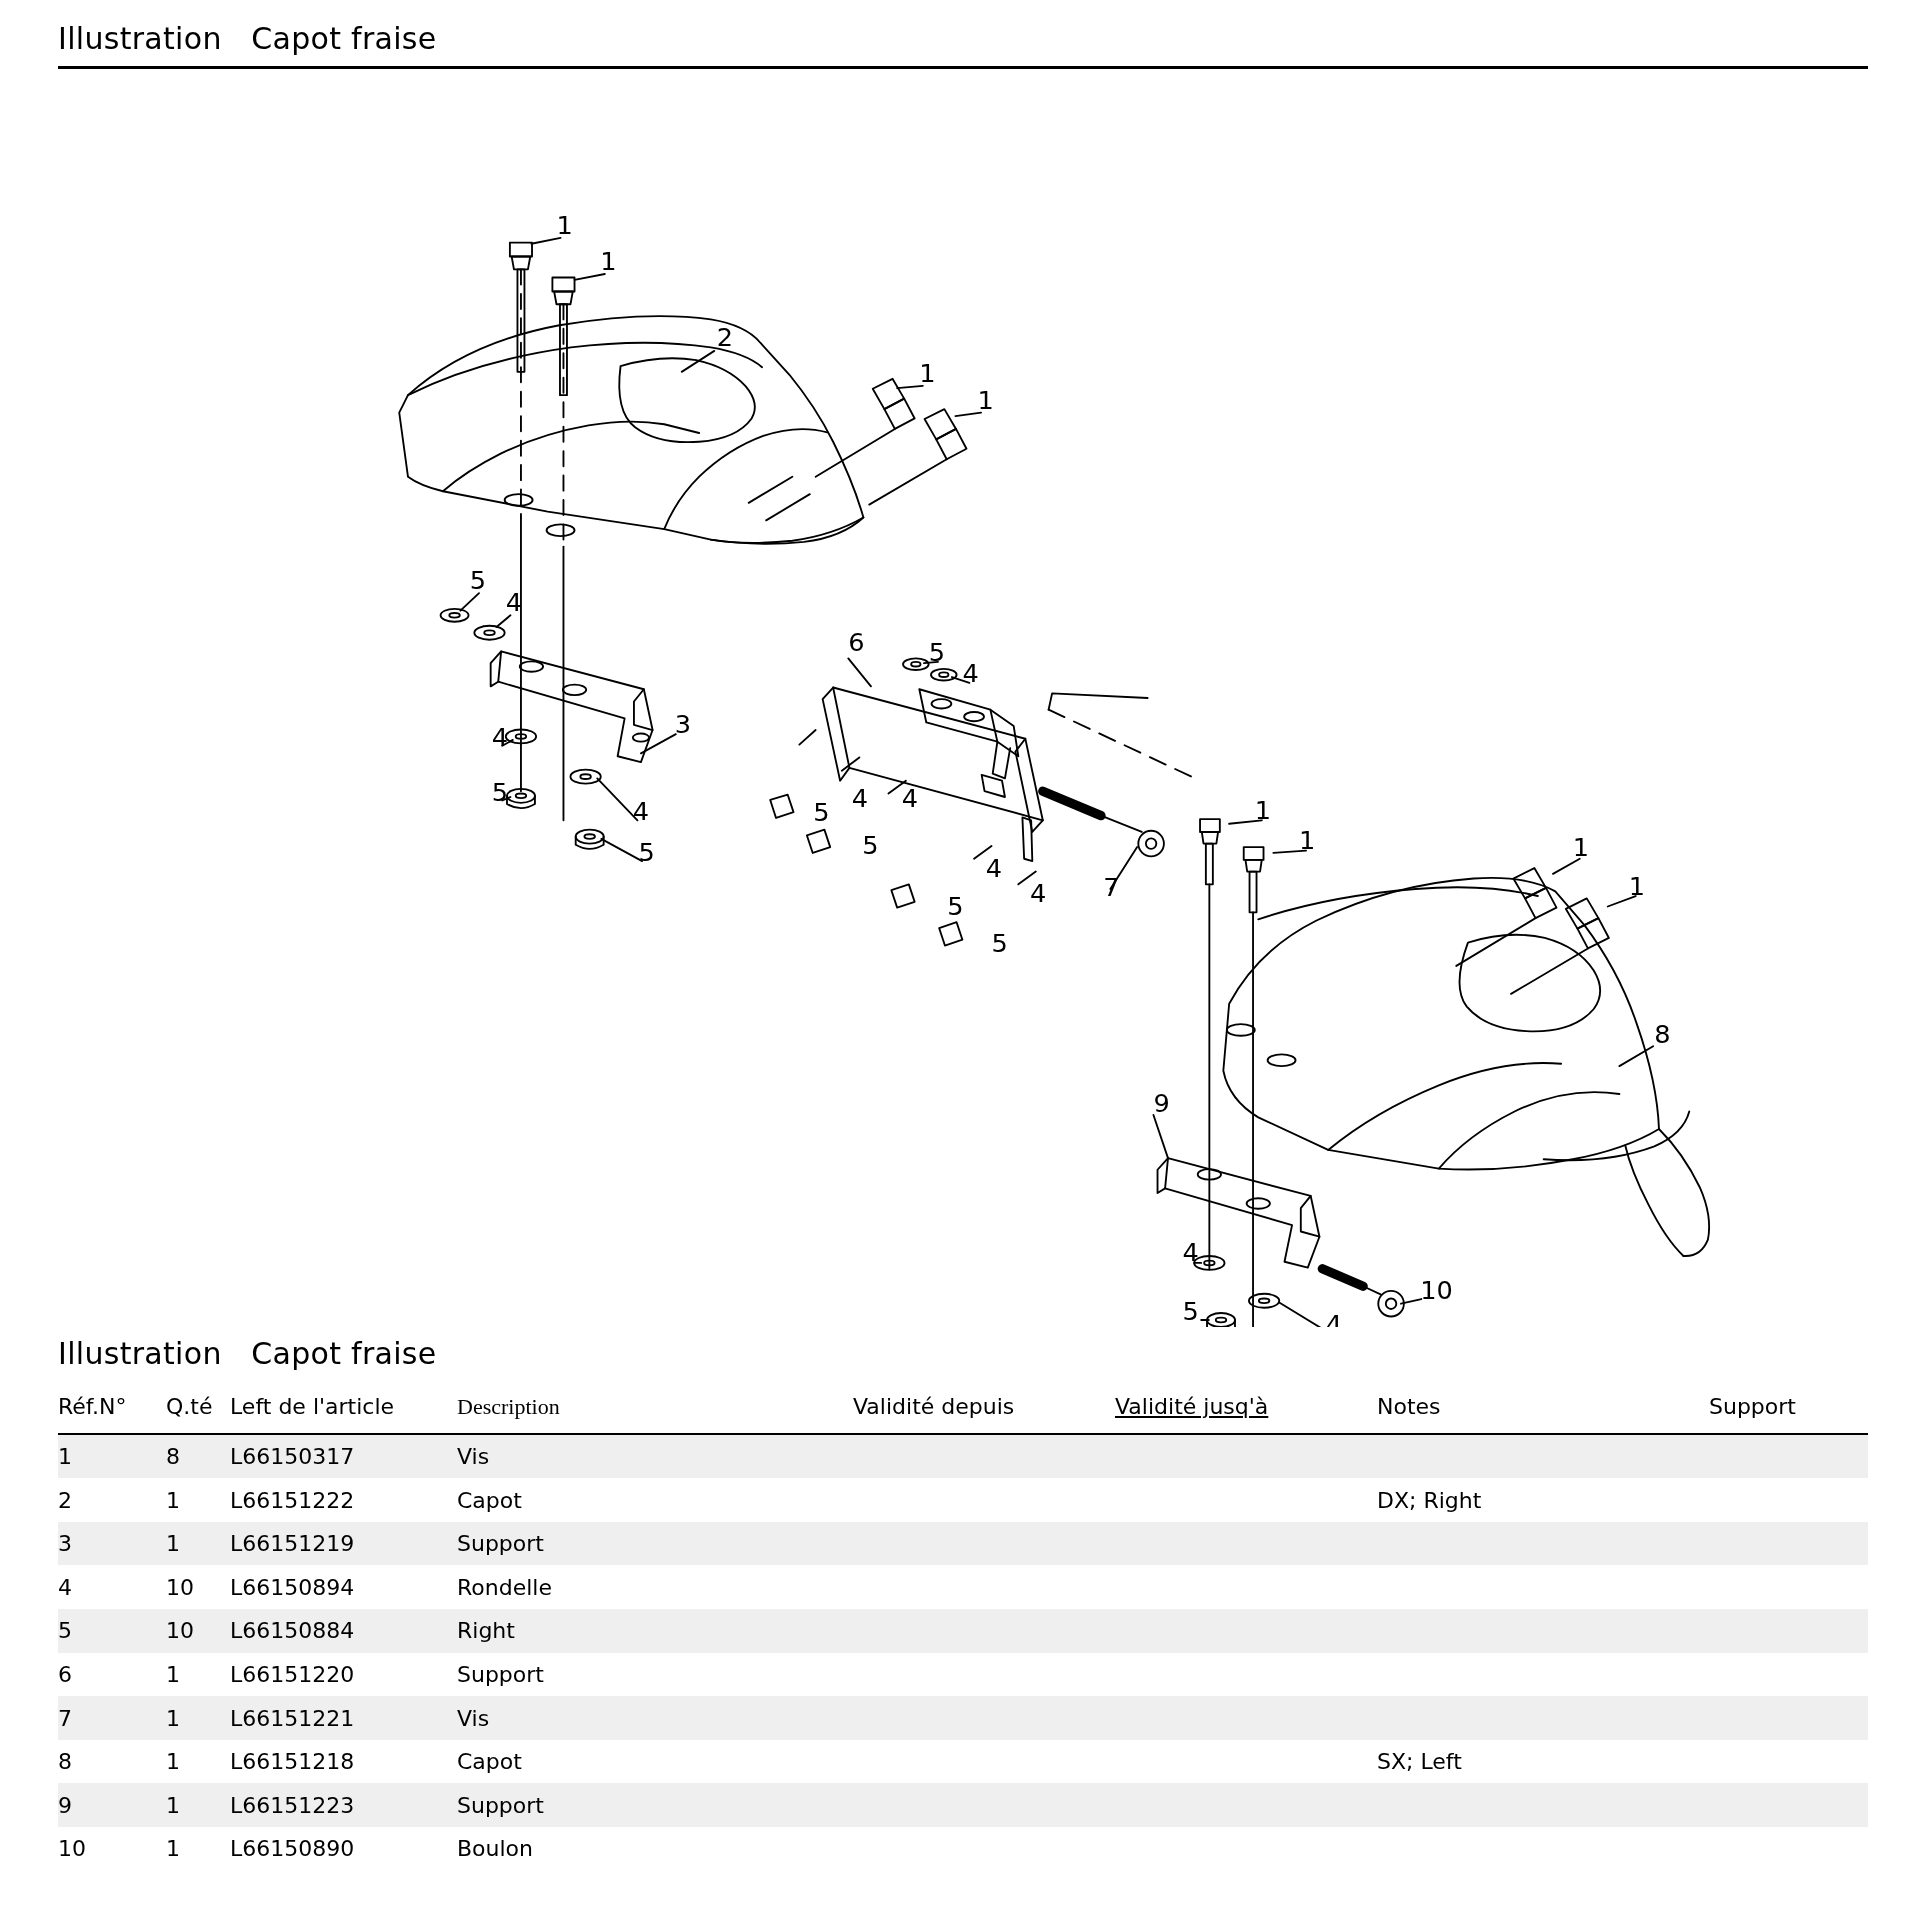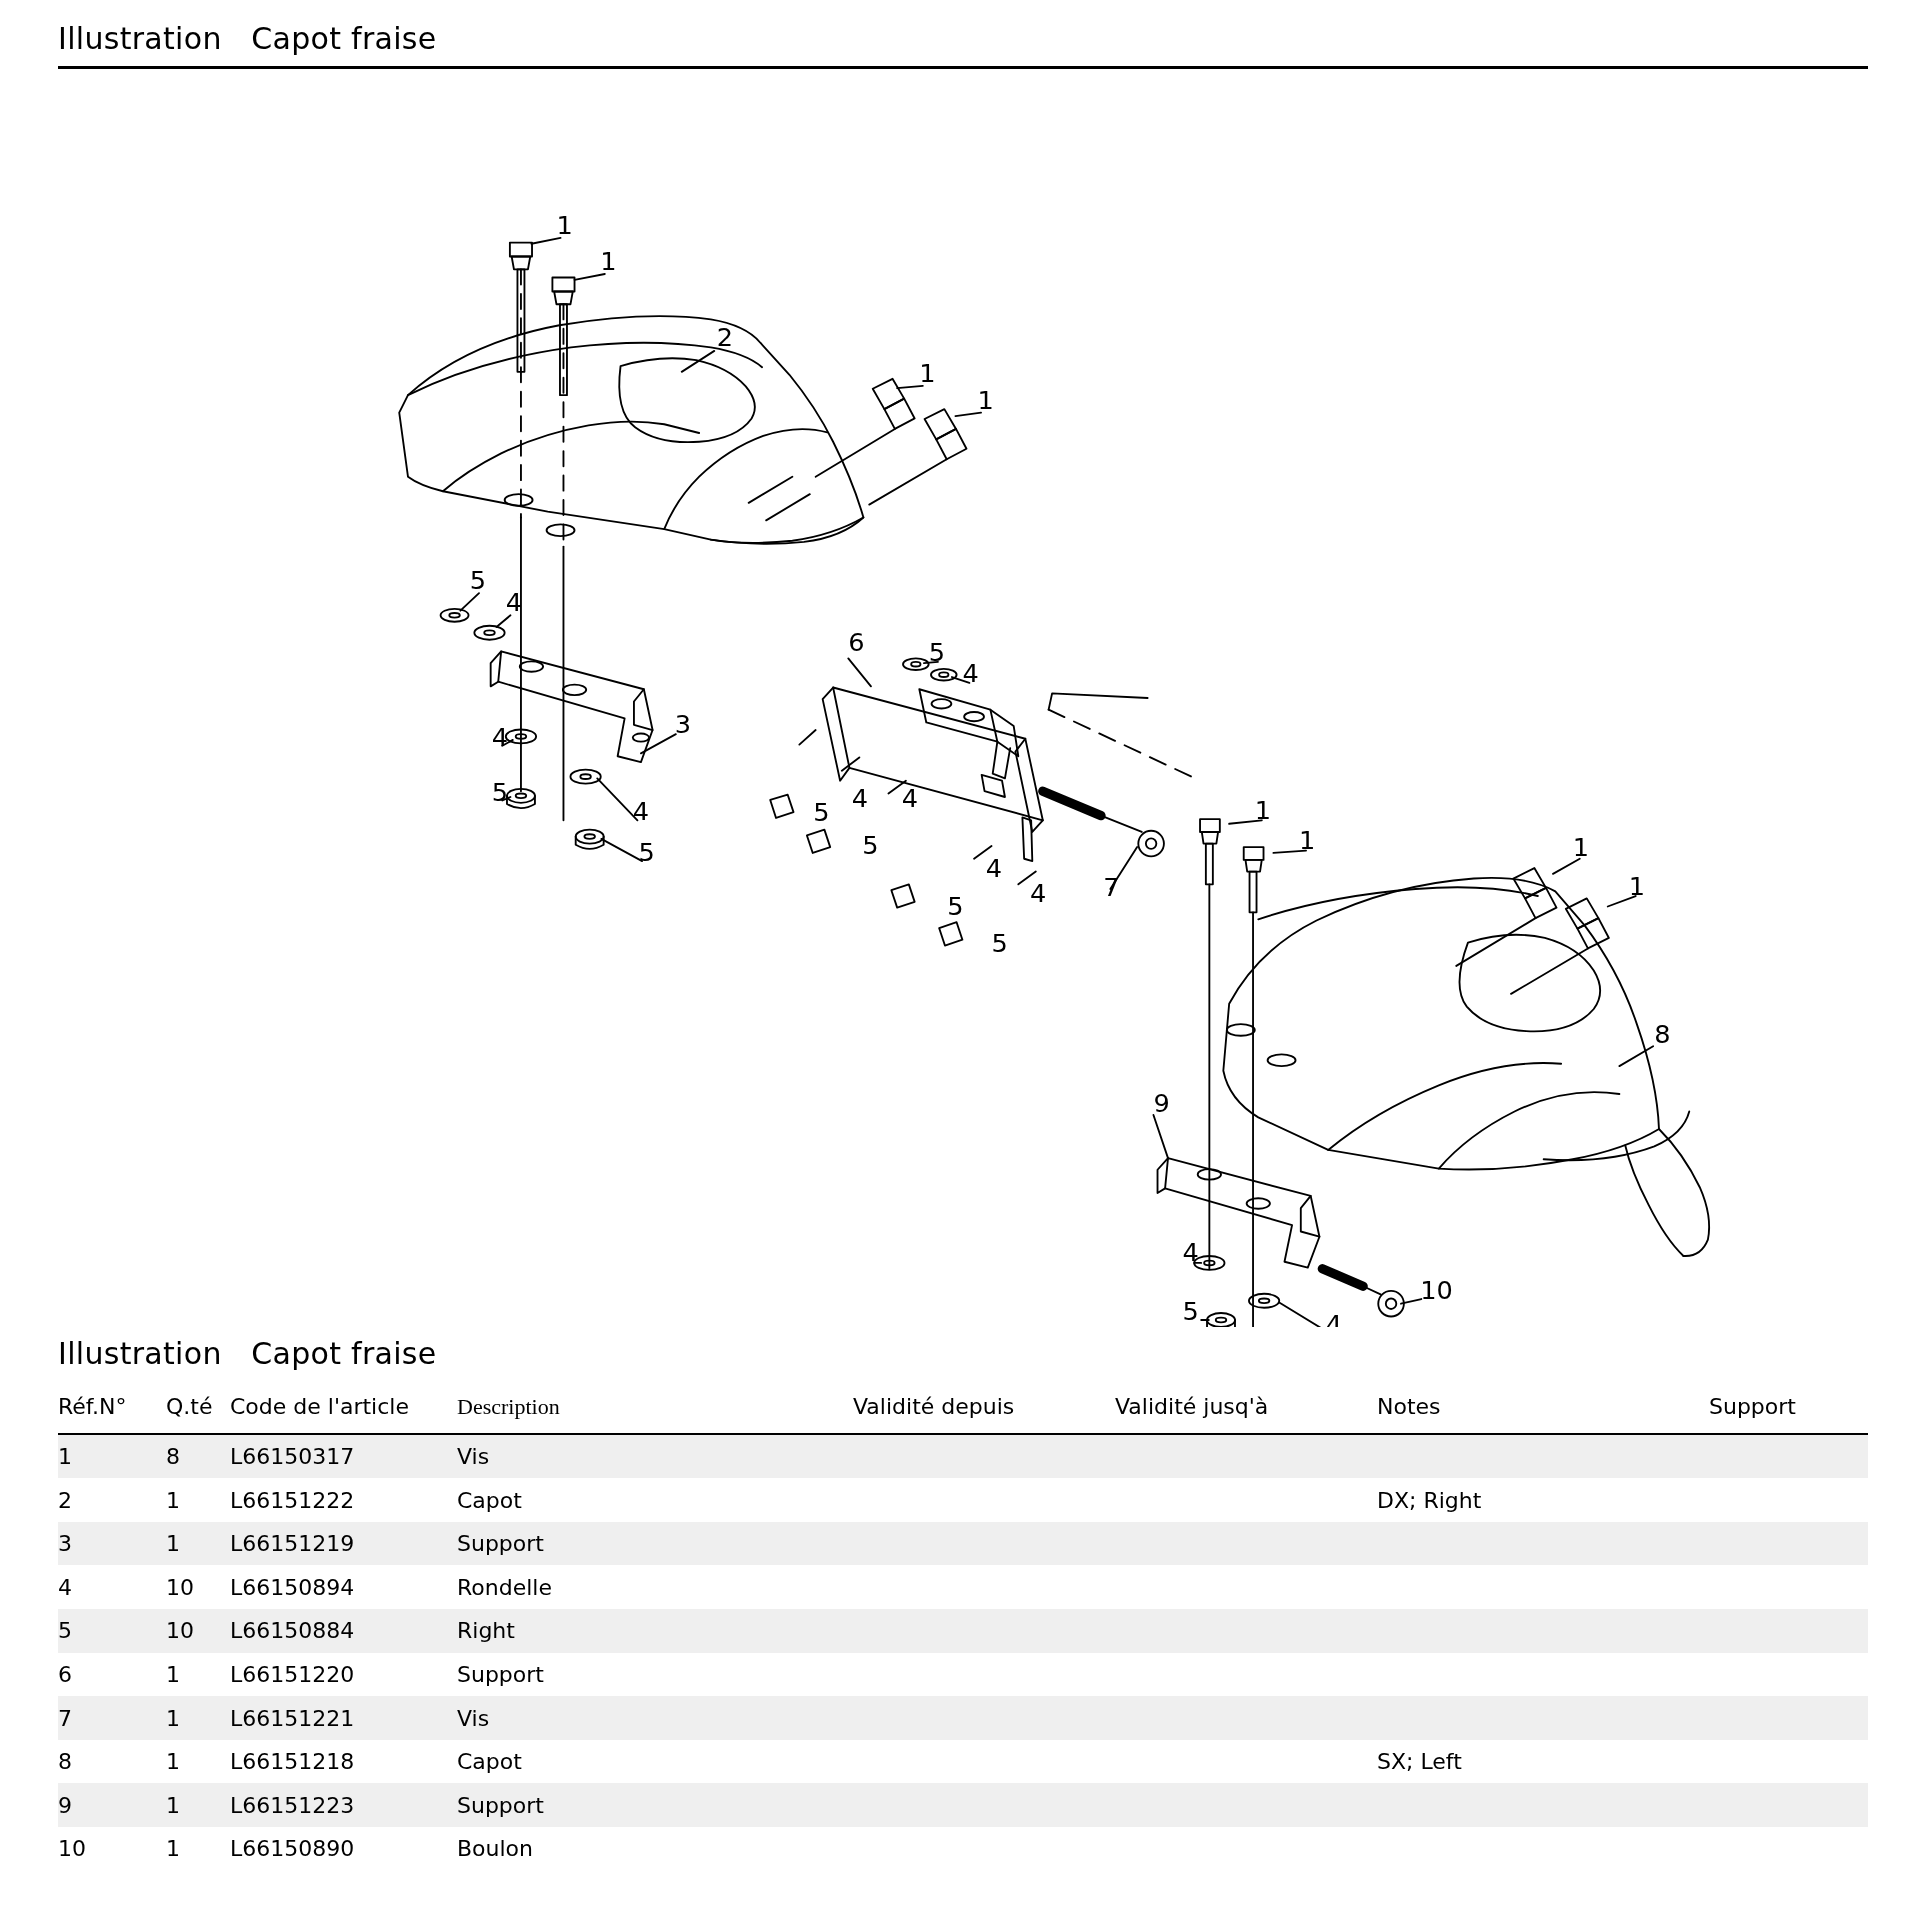--- a/index.html
+++ b/index.html
@@ -84,21 +84,21 @@
   }
   table.parts tbody tr.alt td {
     background: #efefef;
   }
   
   .col-ref   { width: 108px; }
   .col-qte   { width: 64px; }
   .col-code  { width: 227px; }
   .col-desc  { width: 396px; font-family: Liberation Serif, serif; }
   .col-from  { width: 262px; }
-  .col-to    { width: 262px; }
+  .col-to    { width: 262px; text-decoration: underline; }
   .col-notes { width: 332px; }
   .col-bull  { width: auto; }
 </style>
 </head>
 <body>
 
 <div class="page">
 
   <div class="top-title">Illustration   Capot fraise</div>
   <div class="rule"></div>
@@ -378,21 +378,21 @@
     </svg>
   </div>
 
   <div class="mid-title">Illustration   Capot fraise</div>
 
   <table class="parts">
     <thead>
       <tr>
         <th class="col-ref">Réf.N°</th>
         <th class="col-qte">Q.té</th>
-        <th class="col-code">Code de l'article</th>
+        <th class="col-code">Left de l'article</th>
         <th class="col-desc">Description</th>
         <th class="col-from">Validité depuis</th>
         <th class="col-to">Validité jusq'à</th>
         <th class="col-notes">Notes</th>
         <th class="col-bull">Support</th>
       </tr>
     </thead>
     <tbody>
       <tr class="alt">
         <td>1</td>

